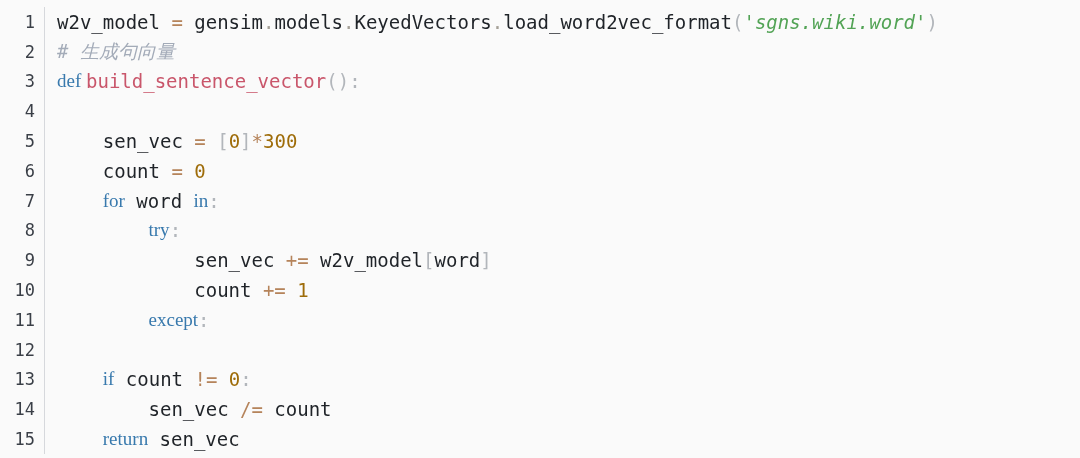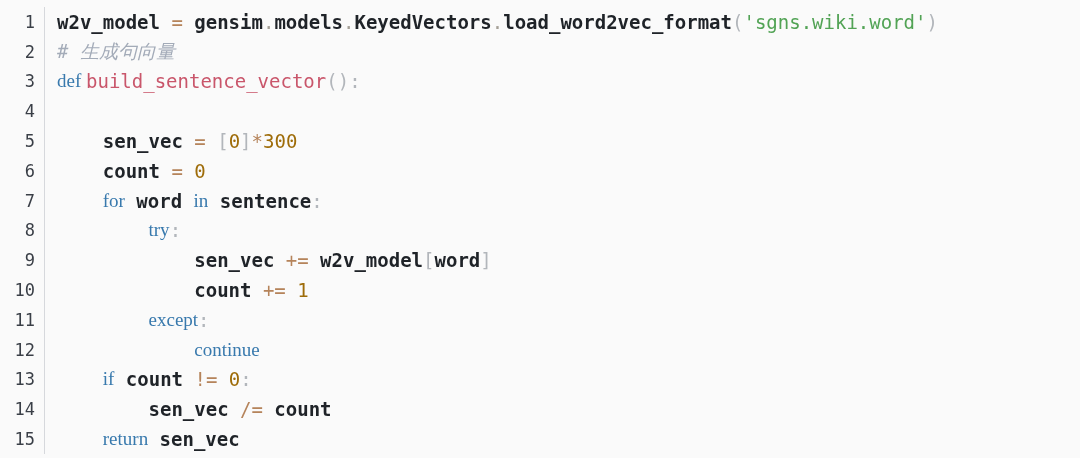--- a/index.html
+++ b/index.html
@@ -38,24 +38,24 @@
     font-size: 17px;
     user-select: none;
   }
   .code {
     display: flex;
     align-items: center;
     white-space: pre;
     padding-left: 12px;
   }
   .code span { white-space: pre; }
-  .tok-plain    { color: var(--c-plain, #1f2328); font-weight: bold; }
+  .tok-plain    { color: var(--c-plain, #1f2328); }
   .tok-keyword  { color: var(--c-keyword, #3879ad); font-family: Liberation Serif, serif; }
   .tok-function { color: var(--c-function, #c9566b); }
-  .tok-string   { color: var(--c-string, #52a355); }
+  .tok-string   { color: var(--c-string, #52a355); font-style: italic; }
   .tok-number   { color: var(--c-number, #9e6c09); }
   .tok-operator { color: var(--c-operator, #b5835a); }
   .tok-dot      { color: var(--c-dot, #a5a097); }
   .tok-bracket  { color: var(--c-bracket, #b2b6bb); }
   .tok-comment  { color: var(--c-comment, #a3abb8); font-style: italic; }
 </style>
 </head>
 <body>
 
 <div class="editor" id="editor">
@@ -79,41 +79,40 @@
       <div class="line">
         <div class="gutter">5</div>
         <div class="code"><span class="tok-plain">    sen_vec </span><span class="tok-operator">=</span><span class="tok-plain"> </span><span class="tok-bracket">[</span><span class="tok-number">0</span><span class="tok-bracket">]</span><span class="tok-operator">*</span><span class="tok-number">300</span></div>
       </div>
       <div class="line">
         <div class="gutter">6</div>
         <div class="code"><span class="tok-plain">    count </span><span class="tok-operator">=</span><span class="tok-plain"> </span><span class="tok-number">0</span></div>
       </div>
       <div class="line">
         <div class="gutter">7</div>
-        <div class="code"><span class="tok-plain">    </span><span class="tok-keyword">for</span><span class="tok-plain"> word </span><span class="tok-keyword">in</span><span class="tok-plain"> sentence</span><span class="tok-bracket">:</span></div>
+        <div class="code"><span class="tok-plain">    </span><span class="tok-keyword">for</span><span class="tok-plain"> word </span><span class="tok-keyword">in</span><span class="tok-bracket">:</span></div>
       </div>
       <div class="line">
         <div class="gutter">8</div>
         <div class="code"><span class="tok-plain">        </span><span class="tok-keyword">try</span><span class="tok-bracket">:</span></div>
       </div>
       <div class="line">
         <div class="gutter">9</div>
         <div class="code"><span class="tok-plain">            sen_vec </span><span class="tok-operator">+=</span><span class="tok-plain"> w2v_model</span><span class="tok-bracket">[</span><span class="tok-plain">word</span><span class="tok-bracket">]</span></div>
       </div>
       <div class="line">
         <div class="gutter">10</div>
         <div class="code"><span class="tok-plain">            count </span><span class="tok-operator">+=</span><span class="tok-plain"> </span><span class="tok-number">1</span></div>
       </div>
       <div class="line">
         <div class="gutter">11</div>
         <div class="code"><span class="tok-plain">        </span><span class="tok-keyword">except</span><span class="tok-bracket">:</span></div>
       </div>
       <div class="line">
         <div class="gutter">12</div>
-        <div class="code"><span class="tok-plain">            </span><span class="tok-keyword">continue</span></div>
       </div>
       <div class="line">
         <div class="gutter">13</div>
         <div class="code"><span class="tok-plain">    </span><span class="tok-keyword">if</span><span class="tok-plain"> count </span><span class="tok-operator">!=</span><span class="tok-plain"> </span><span class="tok-number">0</span><span class="tok-bracket">:</span></div>
       </div>
       <div class="line">
         <div class="gutter">14</div>
         <div class="code"><span class="tok-plain">        sen_vec </span><span class="tok-operator">/=</span><span class="tok-plain"> count</span></div>
       </div>
       <div class="line">

